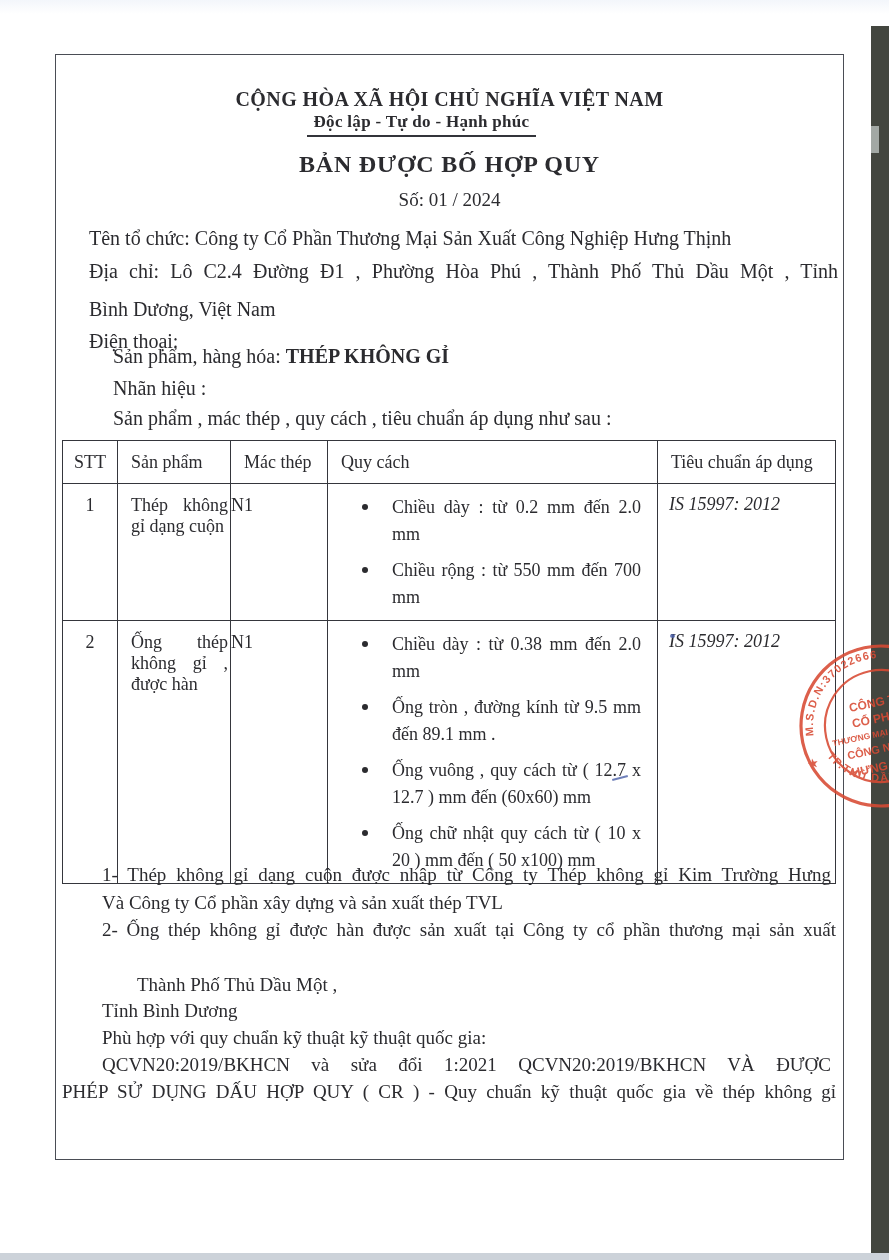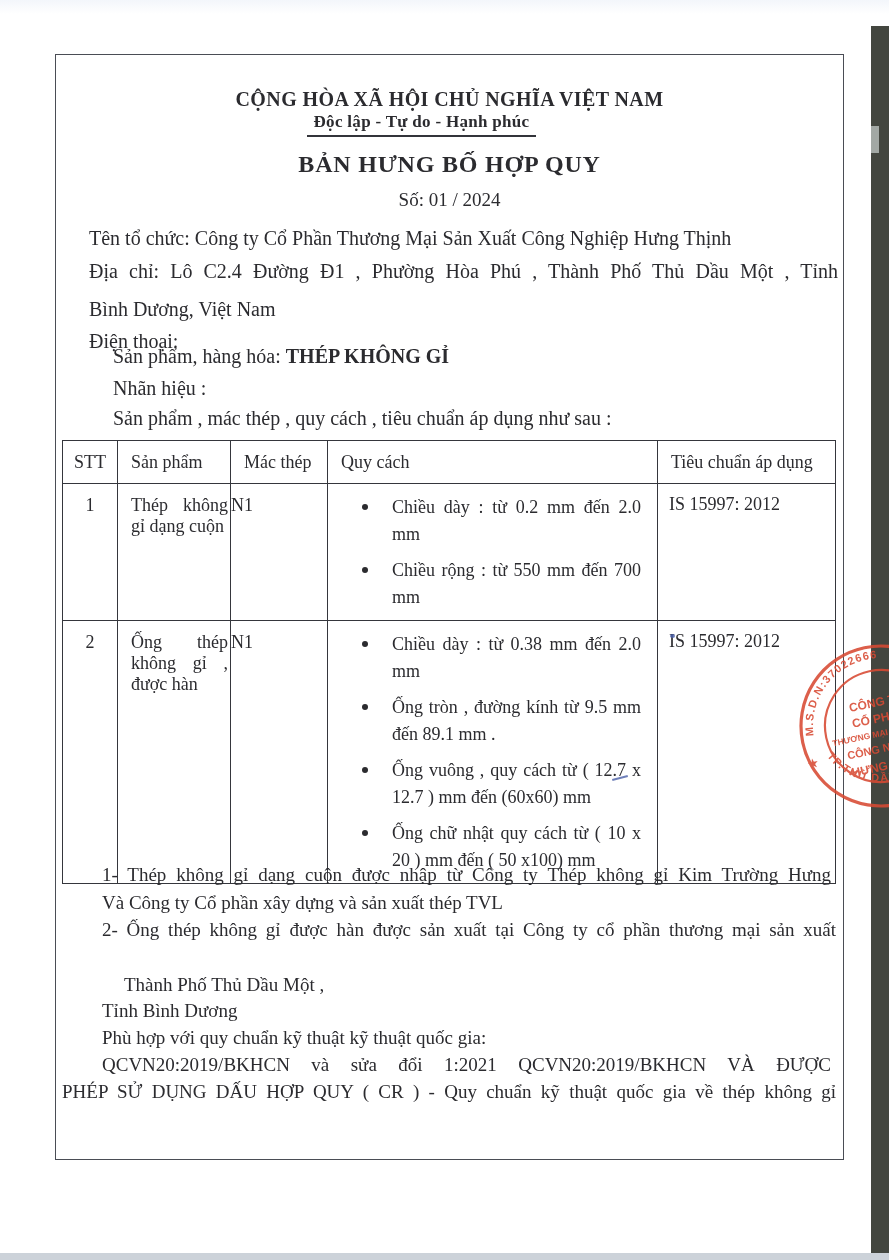--- a/index.html
+++ b/index.html
@@ -20,21 +20,21 @@
   .jl{text-align:justify;text-align-last:justify;white-space:normal;}
   .prod-line{font-size:20px;}
   .doc-table{border-collapse:collapse;table-layout:fixed;}
   .doc-table td{border:1.4px solid #35363c;vertical-align:top;font-size:18px;padding:0;}
   .th-cell{height:42px;vertical-align:middle !important;}
   .pad-l{padding-left:13px !important;}
   .stt{text-align:center;padding-top:11px !important;}
   .sp-cell{padding:11px 2px 0 13px !important;text-align:justify;}
   .mac{text-align:left;padding-top:11px !important;}
   .qc-cell{padding:10px 10px 0 0 !important;}
-  .tc-cell{padding:10px 4px 0 11px !important;}
+  .tc-cell{padding:10px 4px 0 11px !important;font-style:italic;}
   .bullet-item{position:relative;margin:0 0 9px 64px;line-height:27px;text-align:justify;
                padding-right:6px;}
   .bullet-item .dot{position:absolute;left:-30px;top:10px;width:6px;height:6px;border-radius:50%;
                     background:#2b2b2f;}
   .note{font-size:19px;line-height:25px;white-space:nowrap;}
   .right-band{left:871px;top:26px;width:18px;height:1234px;background:#43463f;}
   .band-notch{left:871px;top:126px;width:8px;height:27px;background:#a2a8a4;}
   .bottom-strip{left:0;top:1253px;width:889px;height:7px;background:#ccd2d9;}
   .pen-dot{left:670px;top:634px;width:5px;height:4px;background:#4a5fa8;border-radius:50%;opacity:.85;}
   .pen-dash{left:612px;top:777px;width:16px;height:2px;background:#4a5fa8;transform:rotate(-14deg);opacity:.8;}
@@ -48,21 +48,21 @@
 <div class="page">
 
   <div class="border-box"></div>
 
   <div class="abs nat1 center">CỘNG HÒA XÃ HỘI CHỦ NGHĨA VIỆT NAM</div>
 
   <div class="abs nat2wrap center">
     <span class="nat2">Độc lập - Tự do - Hạnh phúc</span>
   </div>
 
-  <div class="abs doc-title center">BẢN HƯNG BỐ HỢP QUY</div>
+  <div class="abs doc-title center">BẢN ĐƯỢC BỐ HỢP QUY</div>
 
   <div class="abs doc-num center">Số: 01 / 2024</div>
 
   <div class="abs org-line" style="left:89px;top:227px;">Tên tổ chức: Công ty Cổ Phần Thương Mại Sản Xuất Công Nghiệp Hưng Thịnh</div>
   <div class="abs org-line jl" style="left:89px;top:260px;width:749px;">Địa chỉ: Lô C2.4 Đường Đ1 , Phường Hòa Phú , Thành Phố Thủ Dầu Một , Tỉnh</div>
   <div class="abs org-line" style="left:89px;top:298px;">Bình Dương, Việt Nam</div>
   <div class="abs org-line" style="left:89px;top:330px;">Điện thoại:</div>
 
   <div class="abs prod-line" style="left:113px;top:345px;">
     <span>Sản phẩm, hàng hóa: </span><b>THÉP KHÔNG GỈ</b>
@@ -107,21 +107,21 @@
             <div class="bullet-item"><span class="dot"></span><span>Ống chữ nhật quy cách từ ( 10 x 20 ) mm đến ( 50 x100) mm</span></div>
           </td>
       <td class="tc-cell">IS 15997: 2012</td>
     </tr>
   </tbody>
     </table>
 
   <div class="abs note jl" style="left:102px;top:862px;width:729px;">1- Thép không gỉ dạng cuộn được nhập từ Công ty Thép không gỉ Kim Trường Hưng</div>
   <div class="abs note" style="left:102px;top:890px;">Và Công ty Cổ phần xây dựng và sản xuất thép TVL</div>
   <div class="abs note jl" style="left:102px;top:917px;width:734px;">2- Ống thép không gỉ được hàn được sản xuất tại Công ty cổ phần thương mại sản xuất</div>
-  <div class="abs note" style="left:124px;top:972px;text-align:center;">Thành Phố Thủ Dầu Một ,</div>
+  <div class="abs note" style="left:137px;top:972px;text-align:center;">Thành Phố Thủ Dầu Một ,</div>
   <div class="abs note" style="left:102px;top:998px;">Tỉnh Bình Dương</div>
   <div class="abs note" style="left:102px;top:1025px;">Phù hợp với quy chuẩn kỹ thuật kỹ thuật quốc gia:</div>
   <div class="abs note jl" style="left:102px;top:1052px;width:729px;">QCVN20:2019/BKHCN và sửa đổi 1:2021 QCVN20:2019/BKHCN VÀ ĐƯỢC</div>
   <div class="abs note jl" style="left:62px;top:1079px;width:774px;">PHÉP SỬ DỤNG DẤU HỢP QUY ( CR ) -  Quy chuẩn kỹ thuật quốc gia về thép không gỉ</div>
 
   <svg class="abs stamp-svg" width="94" height="172" viewBox="0 0 94 172">
     <g transform="rotate(-12 86 86)" opacity="0.88">
       <circle cx="86" cy="86" r="80" fill="none" stroke="#d84a33" stroke-width="3.2"></circle>
       <circle cx="86" cy="86" r="56" fill="none" stroke="#d84a33" stroke-width="2.2"></circle>
       <defs>

